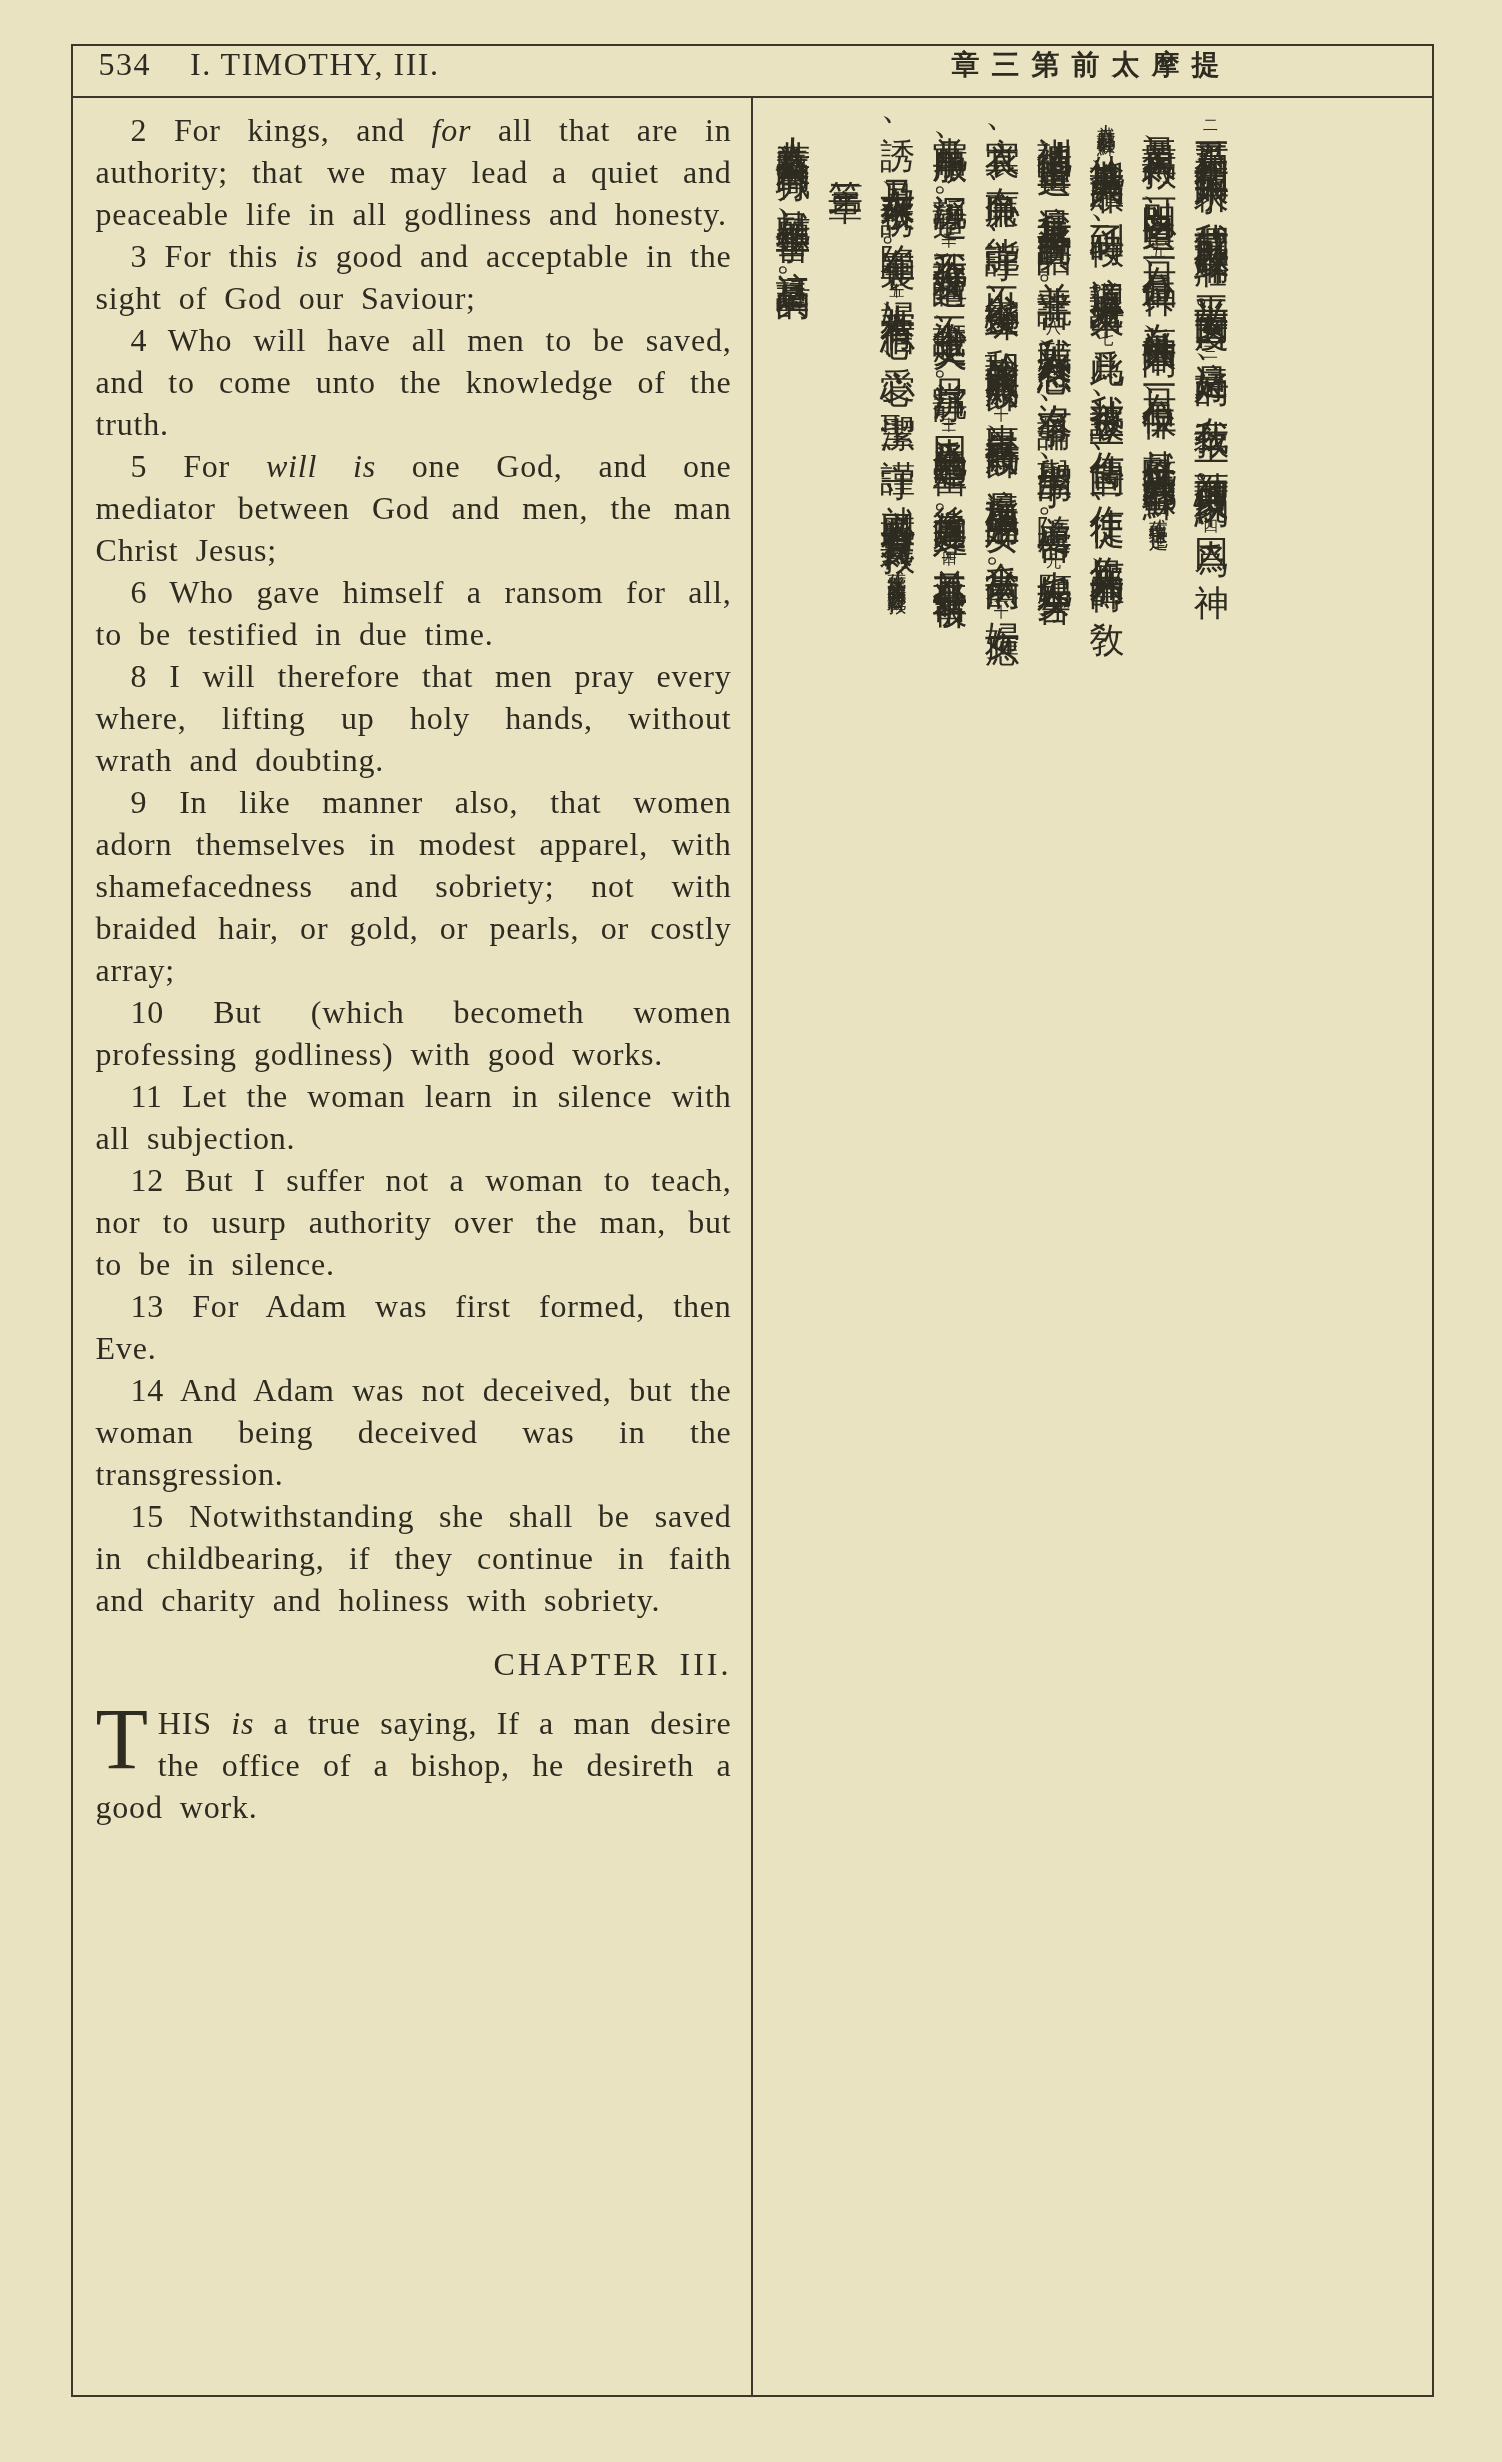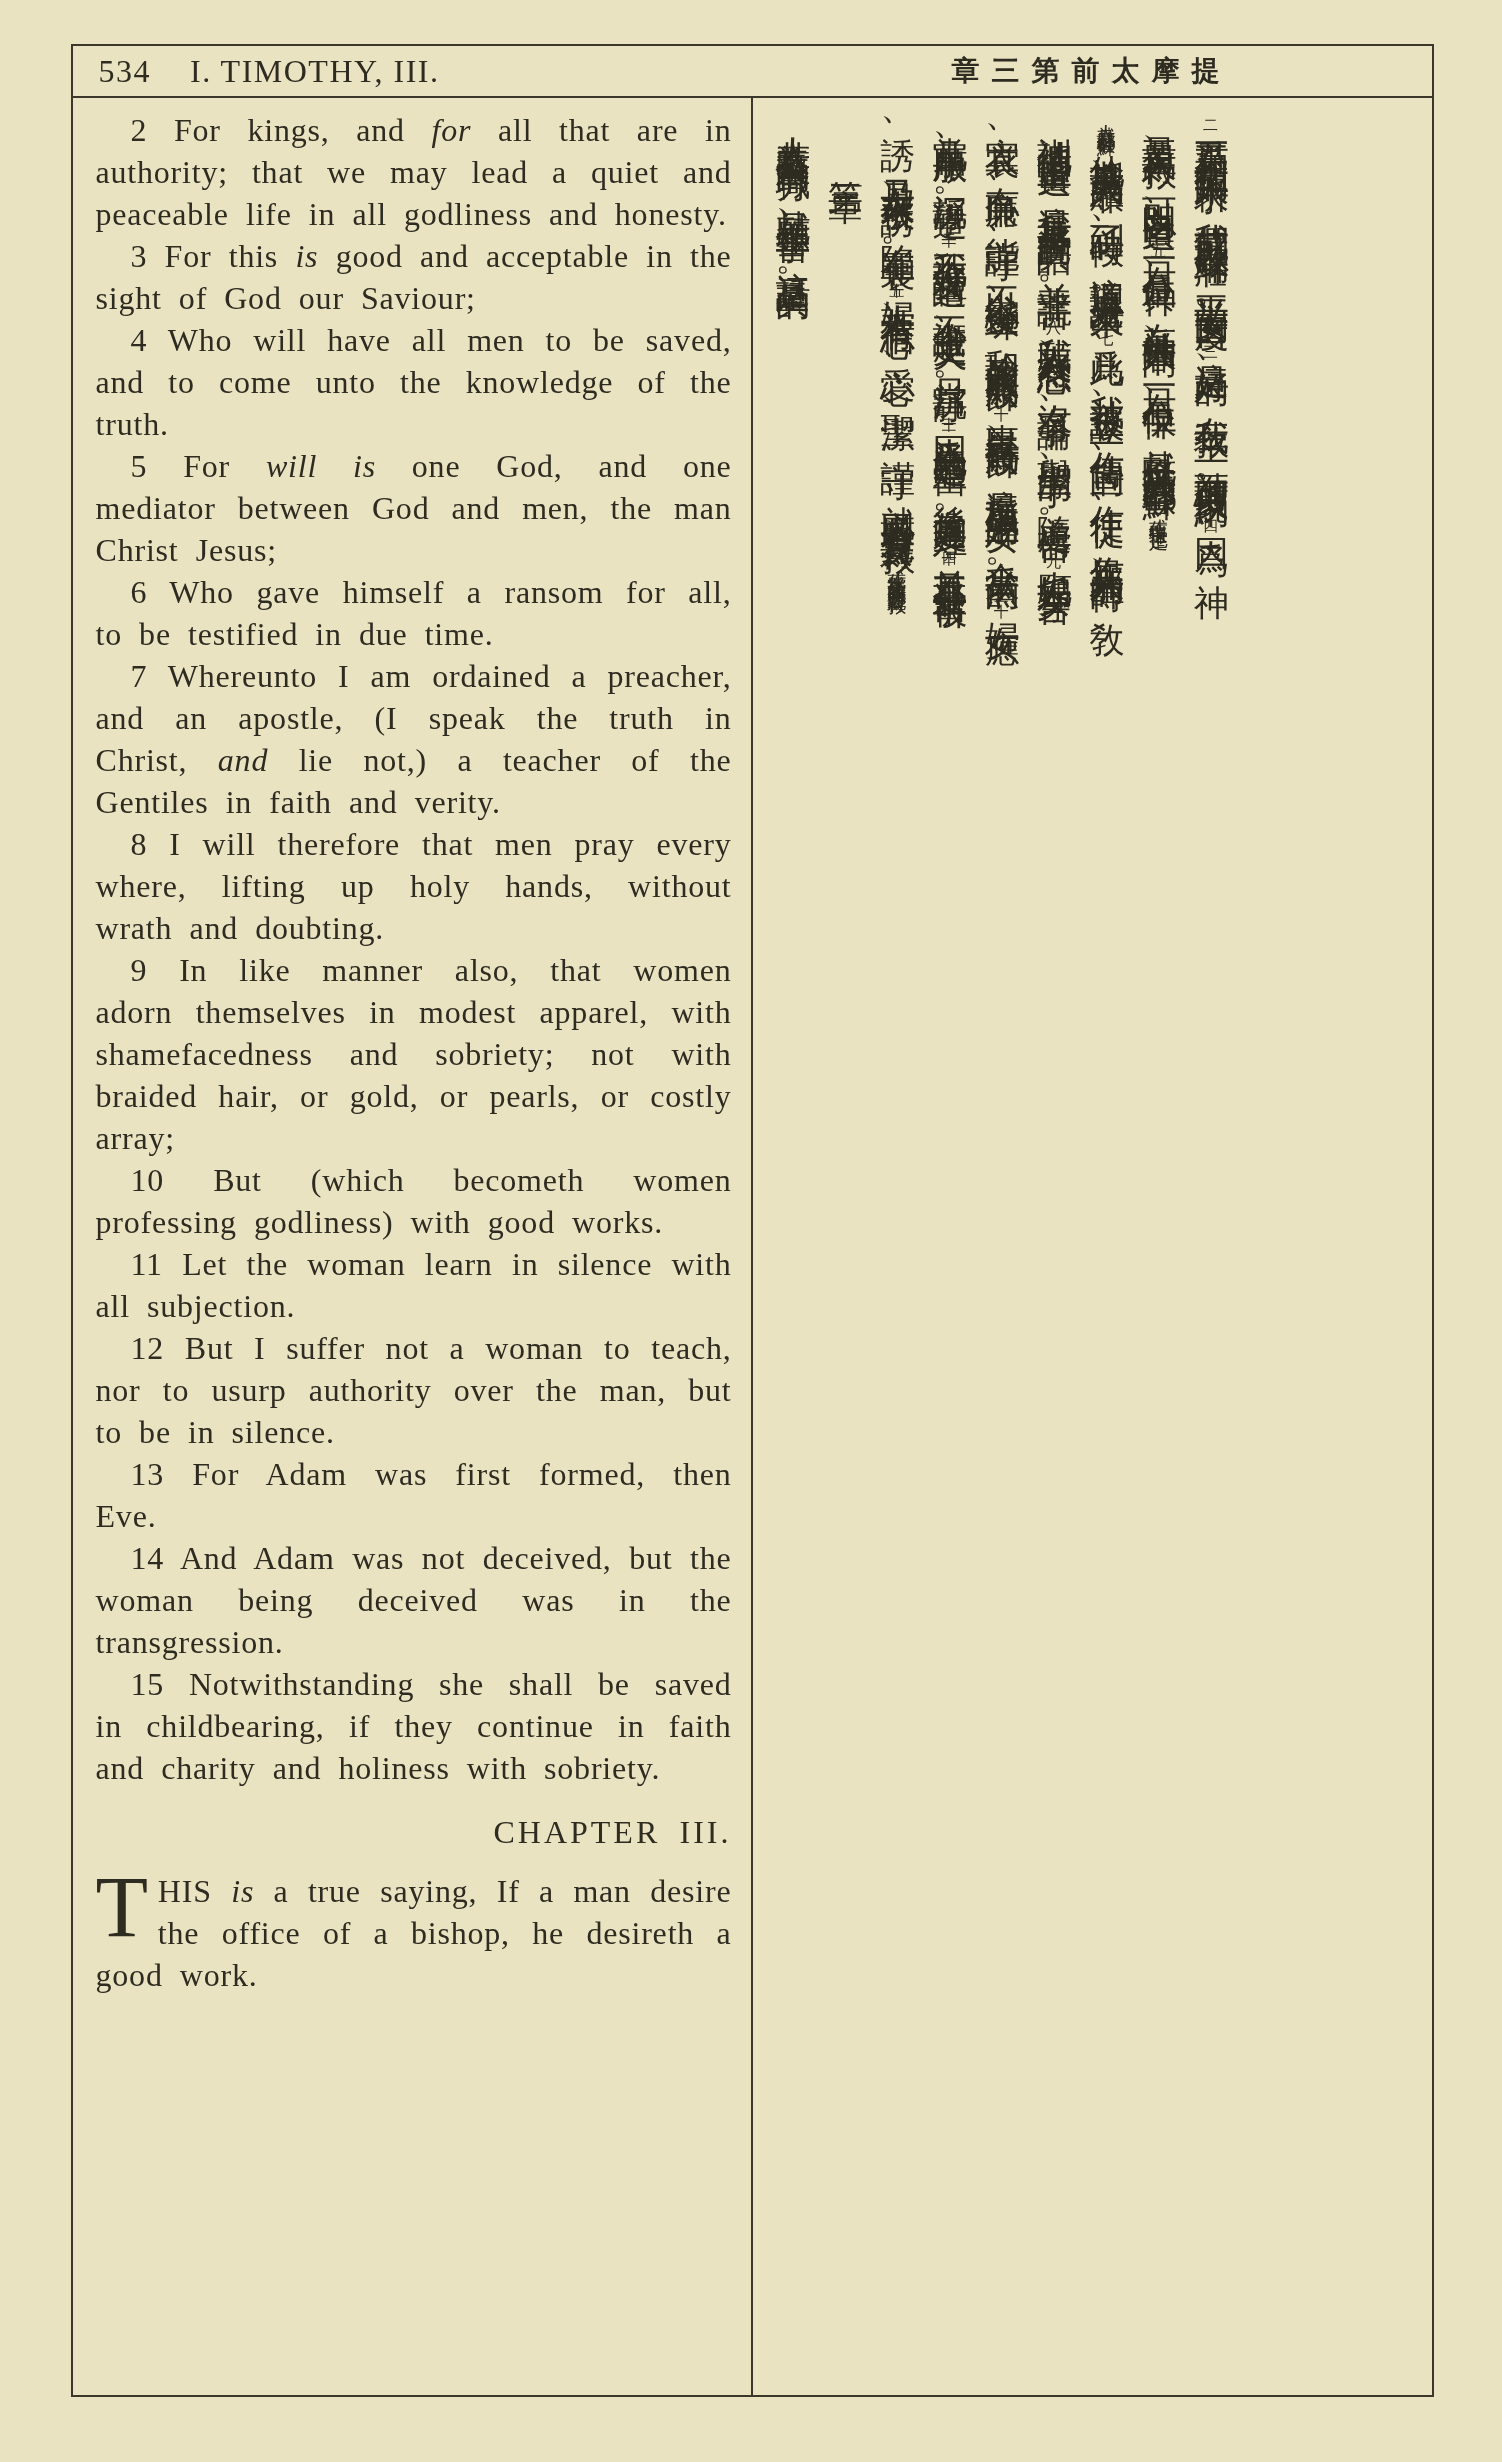--- a/index.html
+++ b/index.html
@@ -14,21 +14,21 @@
   .frame {
     position: absolute; left: 71px; top: 44px;
     width: 1363px; height: 2353px;
     border: 2.3px solid #3b372b;
     box-sizing: border-box;
     display: flex; flex-direction: column;
   }
   .header {
     height: 50px; min-height: 50px;
     border-bottom: 2.3px solid #3b372b;
-    display: flex; align-items: center;
+    display: flex; 
   }
   .header-left {
     width: 678px; box-sizing: border-box;
     padding-left: 25.5px;
     display: flex; align-items: baseline;
     font-size: 32px; letter-spacing: 1.5px;
     white-space: nowrap;
   }
   .page-number { margin-right: 39px; }
   .header-right {
@@ -87,21 +87,20 @@
       <span>章三第前太摩提</span>
     </div>
   </div>
   <div class="body-columns">
     <div class="col-english" id="english-col">
         <p><span>2 For kings, and </span><em>for</em><span> all that are in authority; that we may lead a quiet and peaceable life in all godliness and honesty.</span></p>
         <p><span>3 For this </span><em>is</em><span> good and acceptable in the sight of God our Saviour;</span></p>
         <p><span>4 Who will have all men to be saved, and to come unto the knowledge of the truth.</span></p>
         <p><span>5 For </span><em>will is</em><span> one God, and one mediator between God and men, the man Christ Jesus;</span></p>
         <p><span>6 Who gave himself a ransom for all, to be testified in due time.</span></p>
-        <p><span>7 Whereunto I am ordained a preacher, and an apostle, (I speak the truth in Christ, </span><em>and</em><span> lie not,) a teacher of the Gentiles in faith and verity.</span></p>
         <p><span>8 I will therefore that men pray every where, lifting up holy hands, without wrath and doubting.</span></p>
         <p><span>9 In like manner also, that women adorn themselves in modest apparel, with shamefacedness and sobriety; not with braided hair, or gold, or pearls, or costly array;</span></p>
         <p><span>10 But (which becometh women professing godliness) with good works.</span></p>
         <p><span>11 Let the woman learn in silence with all subjection.</span></p>
         <p><span>12 But I suffer not a woman to teach, nor to usurp authority over the man, but to be in silence.</span></p>
         <p><span>13 For Adam was first formed, then Eve.</span></p>
         <p><span>14 And Adam was not deceived, but the woman being deceived was in the transgression.</span></p>
         <p><span>15 Notwithstanding she shall be saved in childbearing, if they continue in faith and charity and holiness with sobriety.</span></p>
         <p class="chapter-heading">CHAPTER III.</p>
         <p class="dropcap-p"><span class="dropcap">T</span><span>HIS </span><em>is</em><span> a true saying, If a man desire the office of a bishop, he desireth a good work.</span></p>

